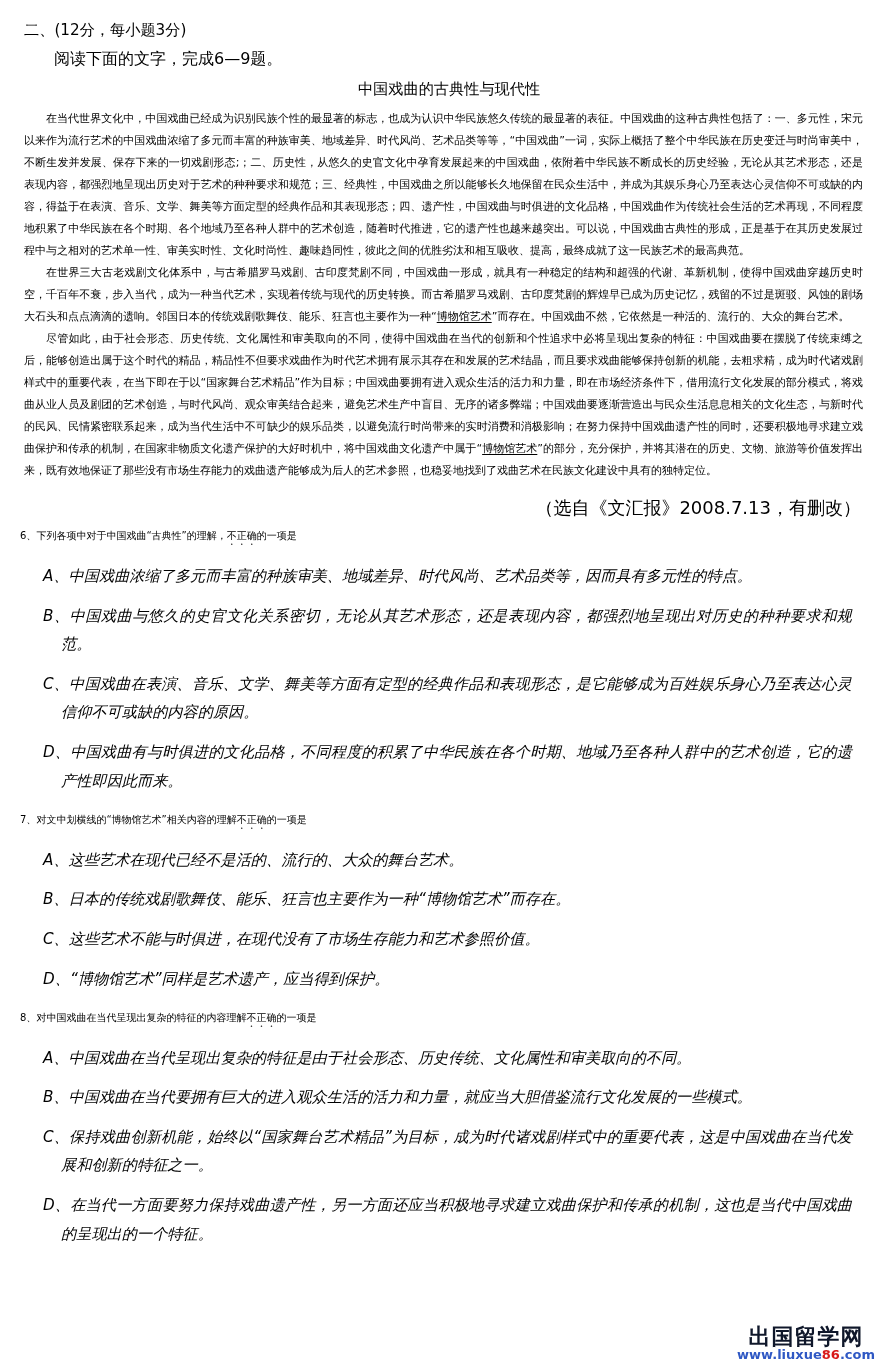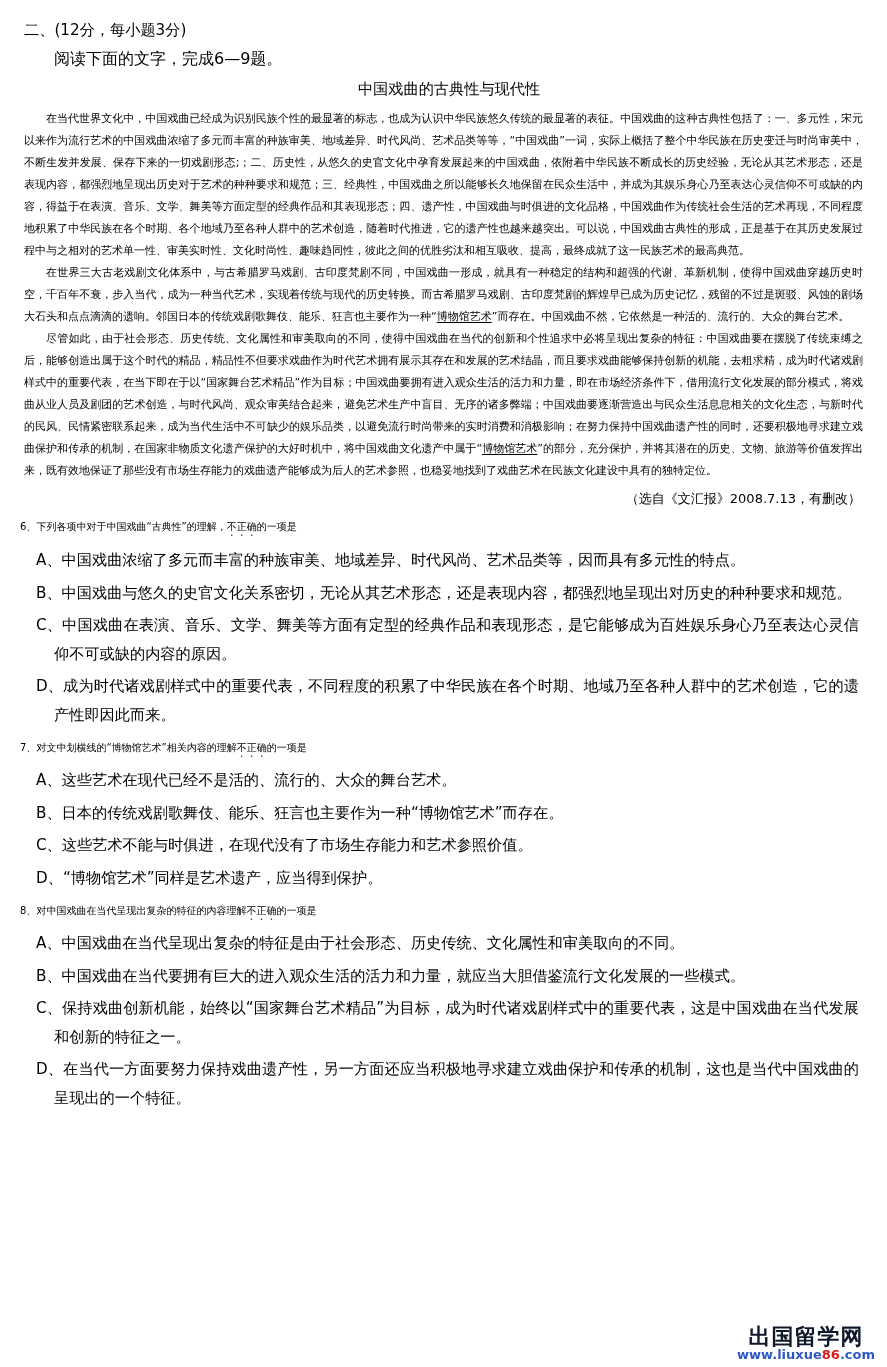--- a/index.html
+++ b/index.html
@@ -49,25 +49,25 @@
     text-justify: inter-character;
     padding: 0 8px 0 8px;
     text-indent: 2em;
     margin: 0;
   }
   .para.first { margin-top: 4px; }
 
   .u { text-decoration: underline; text-underline-offset: 2px; }
 
   .source {
-    font-size: 13px;
+    font-size: 18px;
     line-height: 28.6px;
     text-align: right;
     padding-right: 10px;
-    margin-top: 3px;
+    margin-top: 12px;
   }
 
   
   .q-stem {
     font-size: 10px;
     line-height: 28.6px;
     padding-left: 4px;
     white-space: nowrap;
   }
   .dotted {
@@ -79,21 +79,22 @@
 
   .opt {
     font-size: 15.2px;
     line-height: 28.6px;
     text-align: justify;
     text-align-last: left;
     text-justify: inter-character;
     padding-left: 34px;
     padding-right: 8px;
     text-indent: -18px;
-    margin: 4px;
+    margin: 11px;
+    font-style: italic;
   }
 
   
   .watermark {
     position: absolute;
     right: 12px;
     bottom: 6px;
     text-align: center;
     line-height: 1.02;
     user-select: none;
@@ -128,21 +129,21 @@
   <p class="para"><span>在世界三大古老戏剧文化体系中，与古希腊罗马戏剧、古印度梵剧不同，中国戏曲一形成，就具有一种稳定的结构和超强的代谢、革新机制，使得中国戏曲穿越历史时空，千百年不衰，步入当代，成为一种当代艺术，实现着传统与现代的历史转换。而古希腊罗马戏剧、古印度梵剧的辉煌早已成为历史记忆，残留的不过是斑驳、风蚀的剧场大石头和点点滴滴的遗响。邻国日本的传统戏剧歌舞伎、能乐、狂言也主要作为一种“</span><span class="u">博物馆艺术</span><span>”而存在。中国戏曲不然，它依然是一种活的、流行的、大众的舞台艺术。</span></p>
 
   <p class="para"><span>尽管如此，由于社会形态、历史传统、文化属性和审美取向的不同，使得中国戏曲在当代的创新和个性追求中必将呈现出复杂的特征：中国戏曲要在摆脱了传统束缚之后，能够创造出属于这个时代的精品，精品性不但要求戏曲作为时代艺术拥有展示其存在和发展的艺术结晶，而且要求戏曲能够保持创新的机能，去粗求精，成为时代诸戏剧样式中的重要代表，在当下即在于以“国家舞台艺术精品”作为目标；中国戏曲要拥有进入观众生活的活力和力量，即在市场经济条件下，借用流行文化发展的部分模式，将戏曲从业人员及剧团的艺术创造，与时代风尚、观众审美结合起来，避免艺术生产中盲目、无序的诸多弊端；中国戏曲要逐渐营造出与民众生活息息相关的文化生态，与新时代的民风、民情紧密联系起来，成为当代生活中不可缺少的娱乐品类，以避免流行时尚带来的实时消费和消极影响；在努力保持中国戏曲遗产性的同时，还要积极地寻求建立戏曲保护和传承的机制，在国家非物质文化遗产保护的大好时机中，将中国戏曲文化遗产中属于“</span><span class="u">博物馆艺术</span><span>”的部分，充分保护，并将其潜在的历史、文物、旅游等价值发挥出来，既有效地保证了那些没有市场生存能力的戏曲遗产能够成为后人的艺术参照，也稳妥地找到了戏曲艺术在民族文化建设中具有的独特定位。</span></p>
 
   <div class="source">（选自《文汇报》2008.7.13，有删改）</div>
 
   <div class="q-stem"><span>6、</span><span>下列各项中对于中国戏曲“古典性”的理解，</span><span class="dotted">不正确</span><span>的一项是</span></div>
   <p class="opt">A、中国戏曲浓缩了多元而丰富的种族审美、地域差异、时代风尚、艺术品类等，因而具有多元性的特点。</p>
   <p class="opt">B、中国戏曲与悠久的史官文化关系密切，无论从其艺术形态，还是表现内容，都强烈地呈现出对历史的种种要求和规范。</p>
   <p class="opt">C、中国戏曲在表演、音乐、文学、舞美等方面有定型的经典作品和表现形态，是它能够成为百姓娱乐身心乃至表达心灵信仰不可或缺的内容的原因。</p>
-  <p class="opt">D、成为时代诸戏剧样式中的重要代表，不同程度的积累了中华民族在各个时期、地域乃至各种人群中的艺术创造，它的遗产性即因此而来。</p>
+  <p class="opt">D、中国戏曲有与时俱进的文化品格，不同程度的积累了中华民族在各个时期、地域乃至各种人群中的艺术创造，它的遗产性即因此而来。</p>
 
   <div class="q-stem"><span>7、</span><span>对文中划横线的“博物馆艺术”相关内容的理解</span><span class="dotted">不正确</span><span>的一项是</span></div>
   <p class="opt">A、这些艺术在现代已经不是活的、流行的、大众的舞台艺术。</p>
   <p class="opt">B、日本的传统戏剧歌舞伎、能乐、狂言也主要作为一种“博物馆艺术”而存在。</p>
   <p class="opt">C、这些艺术不能与时俱进，在现代没有了市场生存能力和艺术参照价值。</p>
   <p class="opt">D、“博物馆艺术”同样是艺术遗产，应当得到保护。</p>
 
   <div class="q-stem"><span>8、</span><span>对中国戏曲在当代呈现出复杂的特征的内容理解</span><span class="dotted">不正确</span><span>的一项是</span></div>
   <p class="opt">A、中国戏曲在当代呈现出复杂的特征是由于社会形态、历史传统、文化属性和审美取向的不同。</p>
   <p class="opt">B、中国戏曲在当代要拥有巨大的进入观众生活的活力和力量，就应当大胆借鉴流行文化发展的一些模式。</p>

